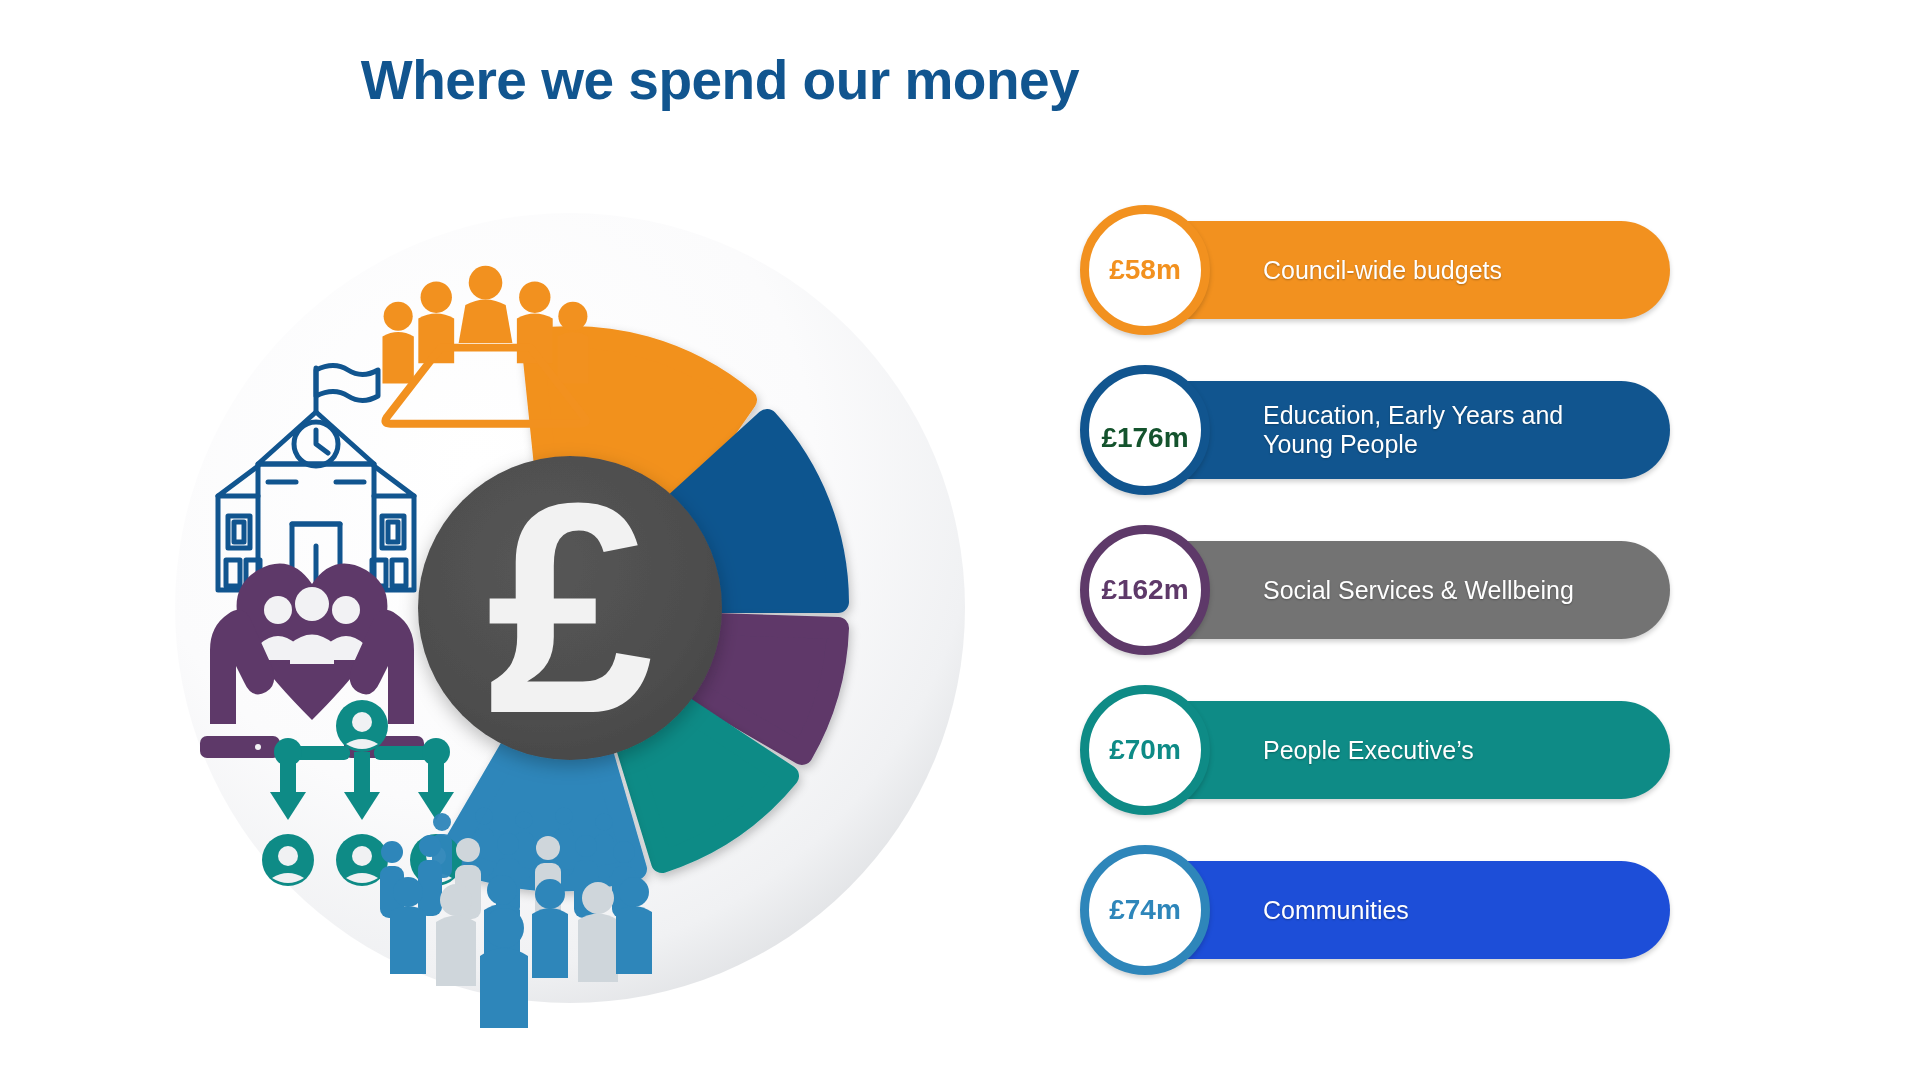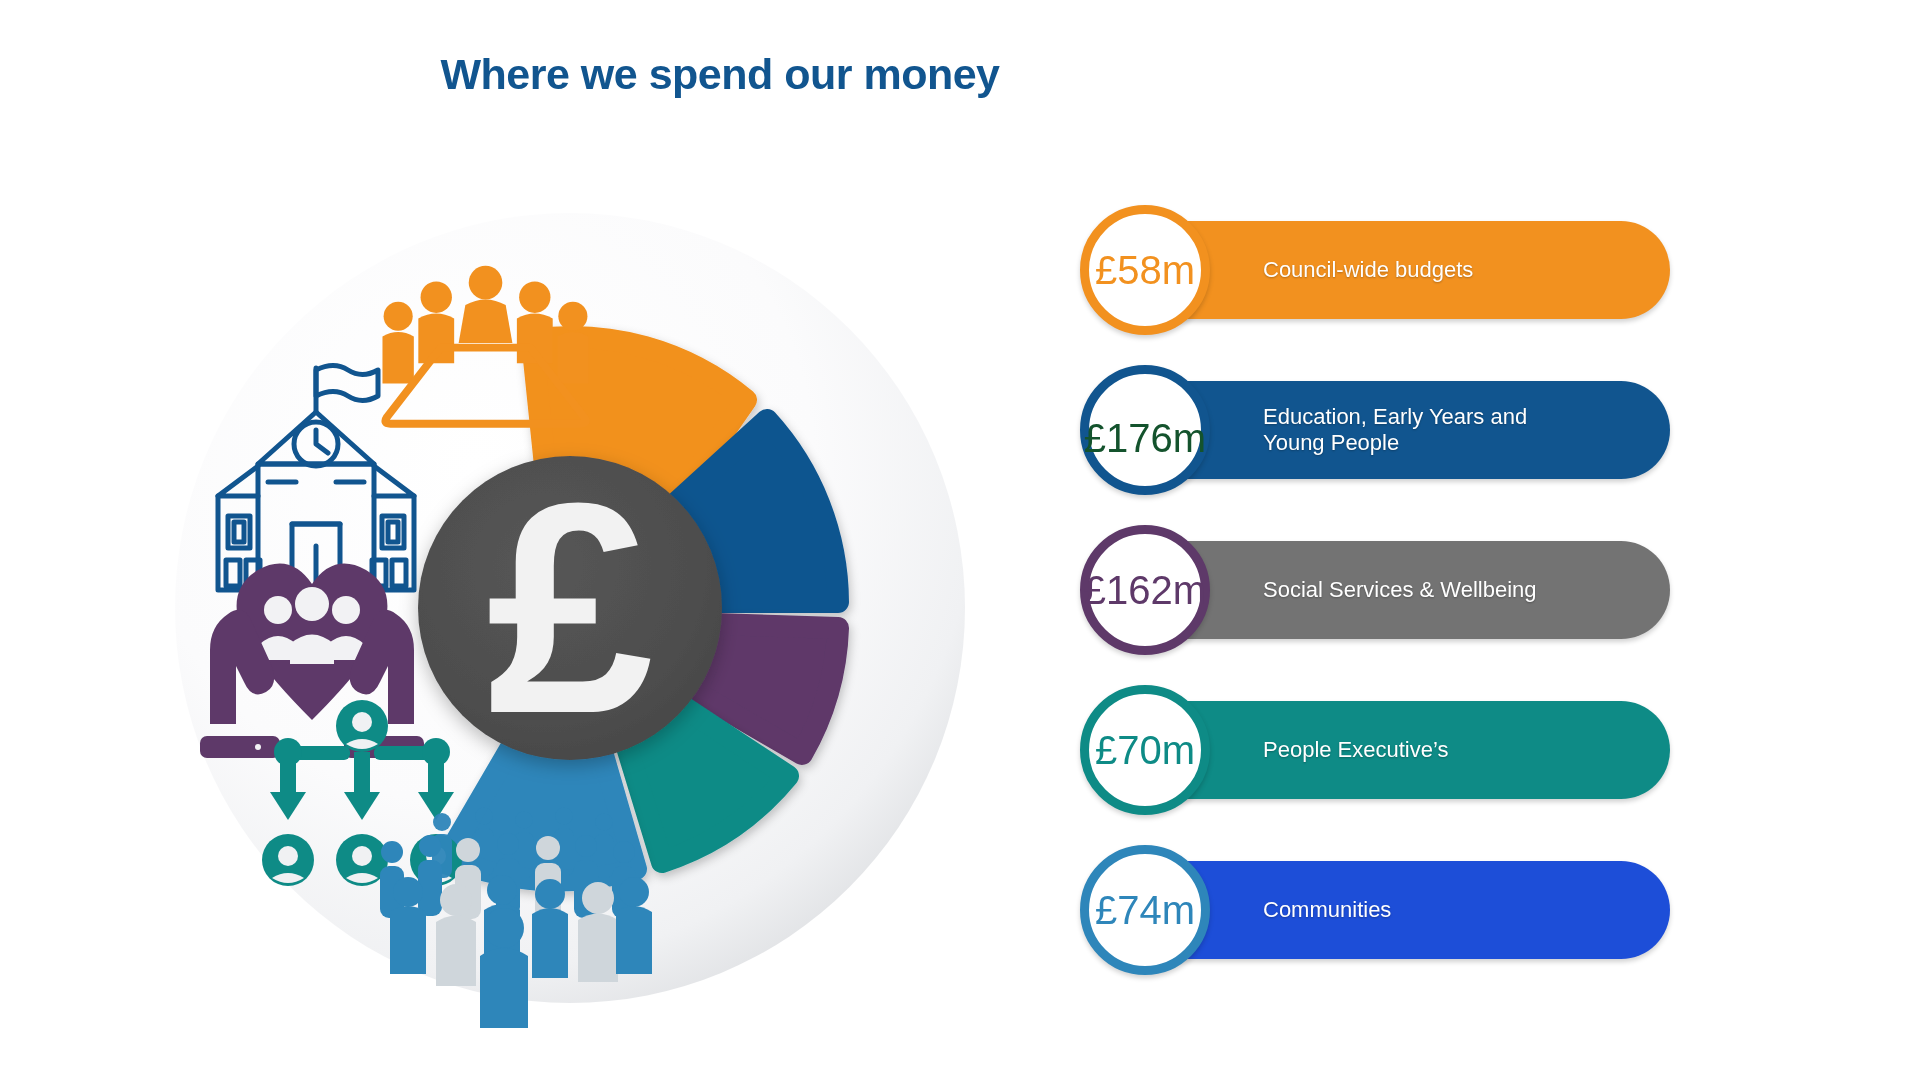--- a/index.html
+++ b/index.html
@@ -11,21 +11,21 @@
     overflow:hidden;
     position:relative;
   }
   .page{position:absolute;inset:0;}
 
   
   .title{
     position:absolute;
     top:52px; left:0; width:1920px;
     text-align:center;
-    font-size:43px;
+    font-size:55px;
     font-weight:bold;
     color:#11558f;
     letter-spacing:-0.5px;
     line-height:1.05;
     padding-right:480px;
     box-sizing:border-box;
     white-space:nowrap;
   }
 
   
@@ -68,42 +68,42 @@
     border-radius:49px;
     display:flex;
     align-items:center;
     box-sizing:border-box;
     padding-left:145px;
     padding-right:28px;
     box-shadow:0 3px 5px rgba(0,0,0,0.18);
   }
   .pill-label{
     color:#ffffff;
-    font-size:22px;
+    font-size:25px;
     line-height:1.16;
     text-shadow:0 1px 2px rgba(0,0,0,0.28);
     font-family:"Liberation Sans", sans-serif;
   }
   .bubble{
     position:absolute;
     left:0; top:0;
     width:130px;height:130px;
     border-radius:50%;
     background:#ffffff;
     box-sizing:border-box;
     border:9px solid #888;
     display:flex;
     align-items:center;
     justify-content:center;
     z-index:3;
     box-shadow:0 3px 5px rgba(0,0,0,0.18);
   }
   .bubble-value{
-    font-size:40px;
-    font-weight:normal;
+    font-size:28px;
+    font-weight:bold;
     font-family:"Liberation Sans", sans-serif;
     white-space:nowrap;
   }
 </style>
 </head>
 <body>
 
 <div class="page">
 
   <div class="title">Where we spend our money</div>

